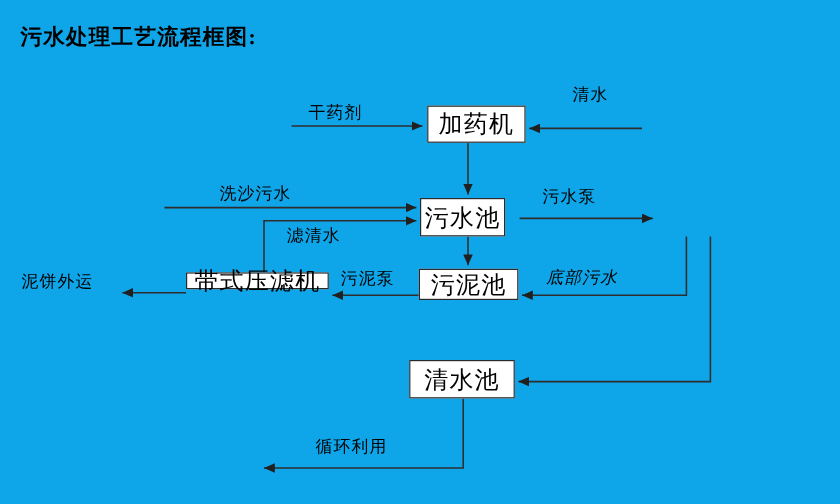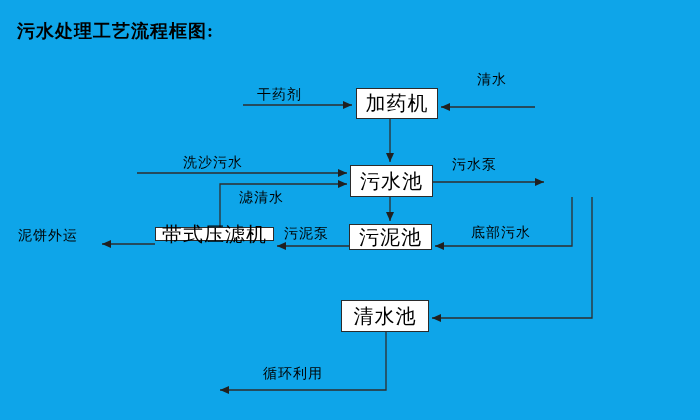--- a/index.html
+++ b/index.html
@@ -44,28 +44,28 @@
       <path d="M349 246 L277 246" marker-end="url(#arr)"></path>
       <path d="M155 244 L102 244" marker-end="url(#arr)"></path>
       <path d="M592 197 L592 318 L432 318" marker-end="url(#arr)"></path>
       <path d="M386 332 L386 390 L220 390" marker-end="url(#arr)"></path>
     </g>
   </svg>
 
   <div class="title">污水处理工艺流程框图:</div>
 
   <div class="node" style="left:356px; top:88px;  width:82px;  height:31px;">加药机</div>
-  <div class="node" style="left:350px; top:165px; width:83px;  height:32px;">污水池</div>
+  <div class="node" style="left:350px; top:165px; width:71px;  height:32px;">污水池</div>
   <div class="node" style="left:349px; top:224px; width:83px;  height:26px;">污泥池</div>
   <div class="node" style="left:155px; top:227px; width:119px; height:14px;">带式压滤机</div>
   <div class="node" style="left:341px; top:300px; width:88px;  height:32px;">清水池</div>
 
   <div class="flabel" style="left:257px; top:87px;">干药剂</div>
   <div class="flabel" style="left:477px; top:72px;">清水</div>
   <div class="flabel" style="left:183px; top:155px;">洗沙污水</div>
   <div class="flabel" style="left:452px; top:157px;">污水泵</div>
   <div class="flabel" style="left:239px; top:190px;">滤清水</div>
   <div class="flabel" style="left:284px; top:226px;">污泥泵</div>
-  <div class="flabel" style="left:471px; top:225px;">底部污水</div>
+  <div class="flabel" style="left:455px; top:225px;font-style:italic;">底部污水</div>
   <div class="flabel" style="left:18px; top:228px;">泥饼外运</div>
   <div class="flabel" style="left:263px; top:366px;">循环利用</div>
 
 </div>
 
 </body></html>

